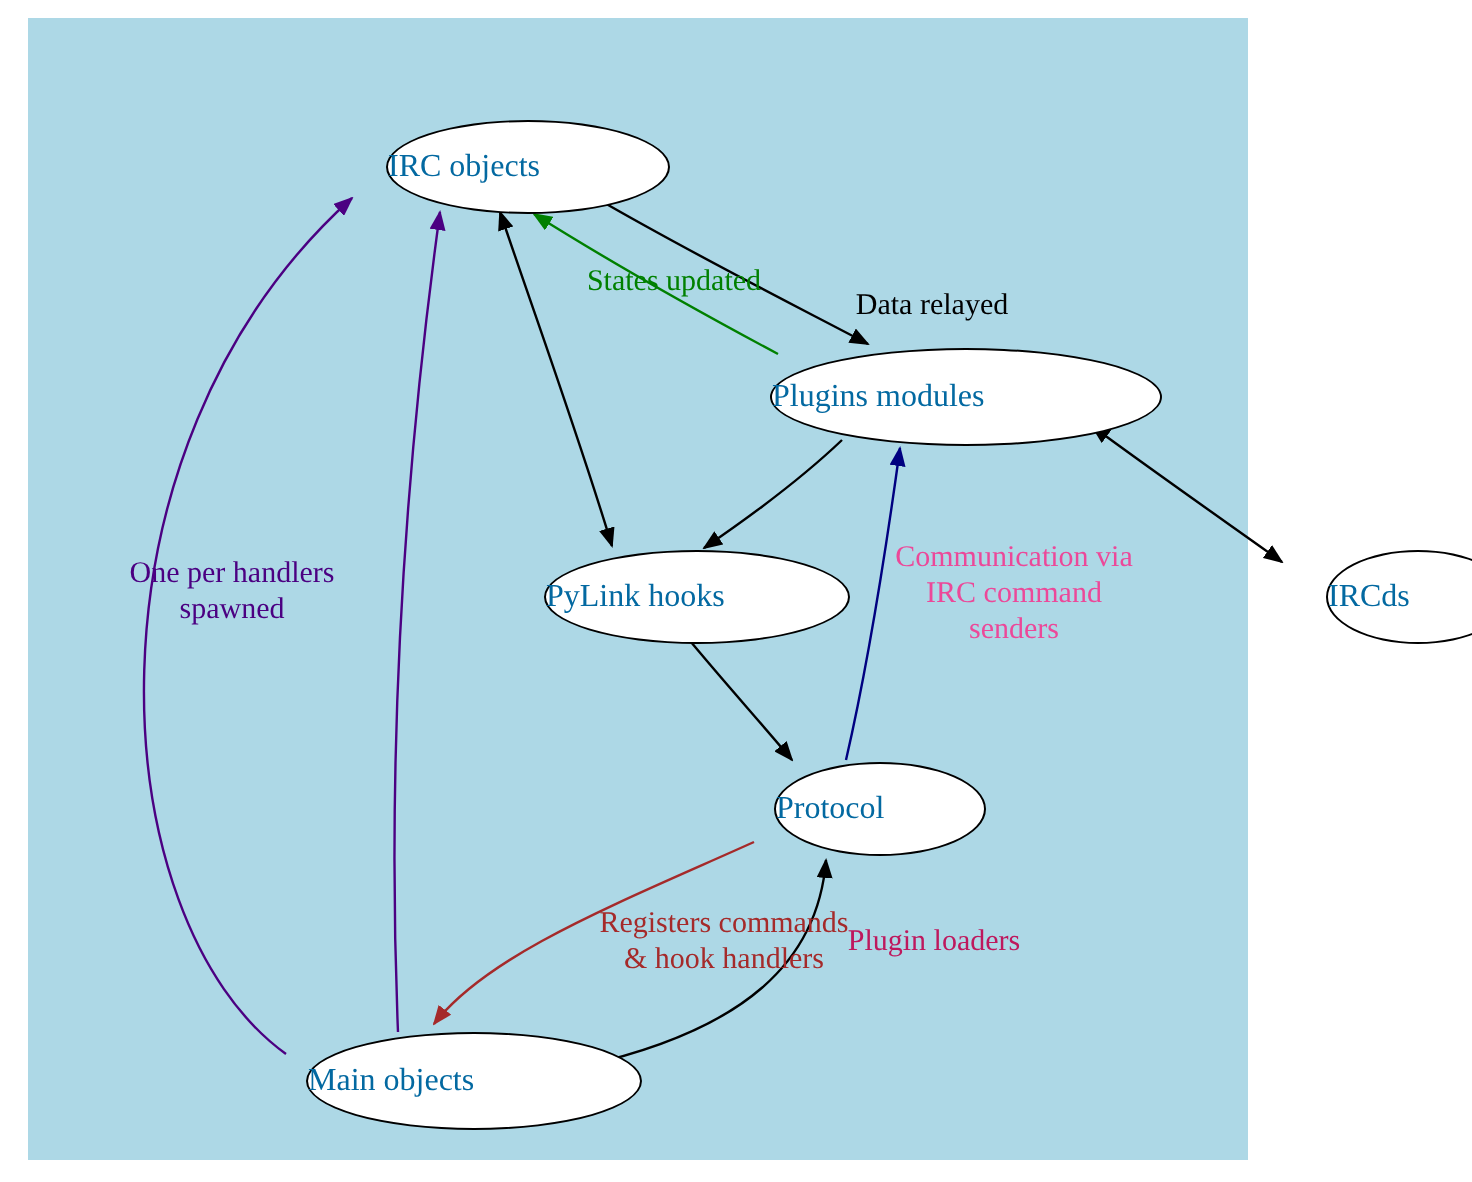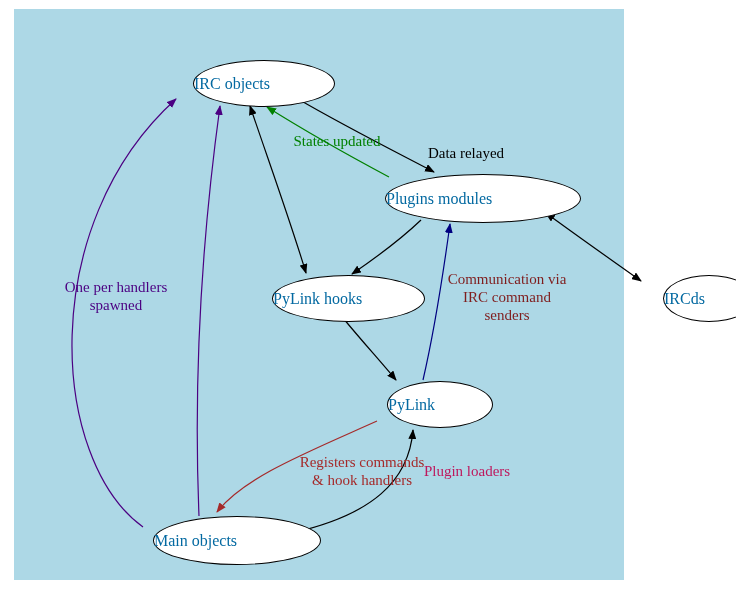--- a/index.html
+++ b/index.html
@@ -101,39 +101,39 @@
 
   <div class="node" style="left:358px; top:174px; width:194px; height:47px;">
     <span>Plugins modules</span>
   </div>
 
   <div class="node" style="left:245px; top:275px; width:151px; height:45px;">
     <span>PyLink hooks</span>
   </div>
 
   <div class="node" style="left:360px; top:381px; width:104px; height:45px;">
-    <span>PyLink</span>
+    <span>Protocol</span>
   </div>
 
   <div class="node" style="left:126px; top:516px; width:166px; height:47px;">
     <span>Main objects</span>
   </div>
 
   <div class="node" style="left:636px; top:275px; width:90px; height:45px;">
     <span>IRCds</span>
   </div>
 
   <div class="elabel" style="left: 337px; top: 141px; color: rgb(0, 128, 0);">States updated</div>
 
   <div class="elabel" style="left: 466px; top: 141px; color: rgb(0, 0, 0); margin-top: 12px;">Data relayed</div>
 
   <div class="elabel" style="left: 116px; top: 296px; color: rgb(75, 0, 130);">One per handlers
 spawned</div>
 
-  <div class="elabel" style="left: 507px; top: 297px; color: #7f1d1d;">Communication via
+  <div class="elabel" style="left: 507px; top: 297px; color: #ec4899;">Communication via
 IRC command
 senders</div>
 
   <div class="elabel" style="left: 322px; top: 471px; color: rgb(165, 42, 42); margin-left: 40px;">Registers commands
 &amp; hook handlers</div>
 
   <div class="elabel" style="left: 467px; top: 471px; color: #be185d;">Plugin loaders</div>
 
 </div>
 

